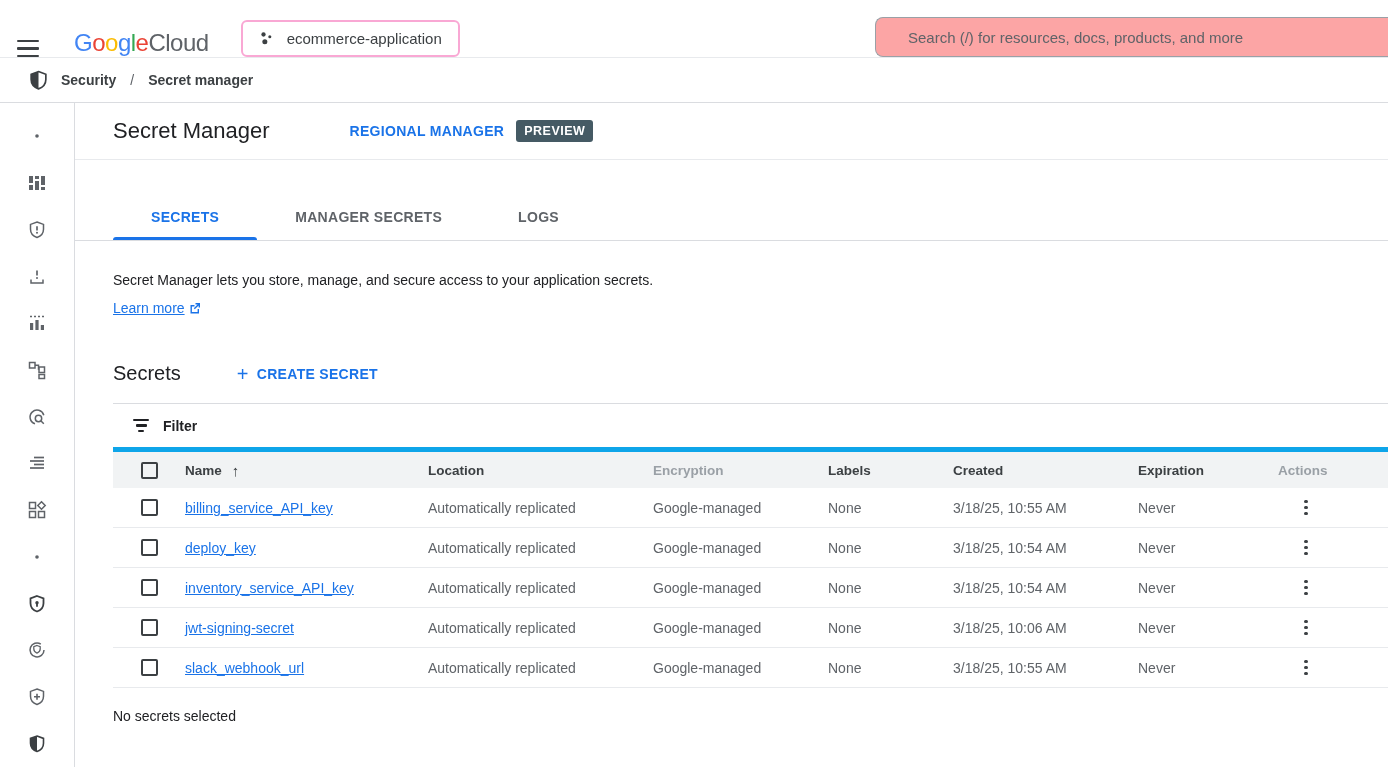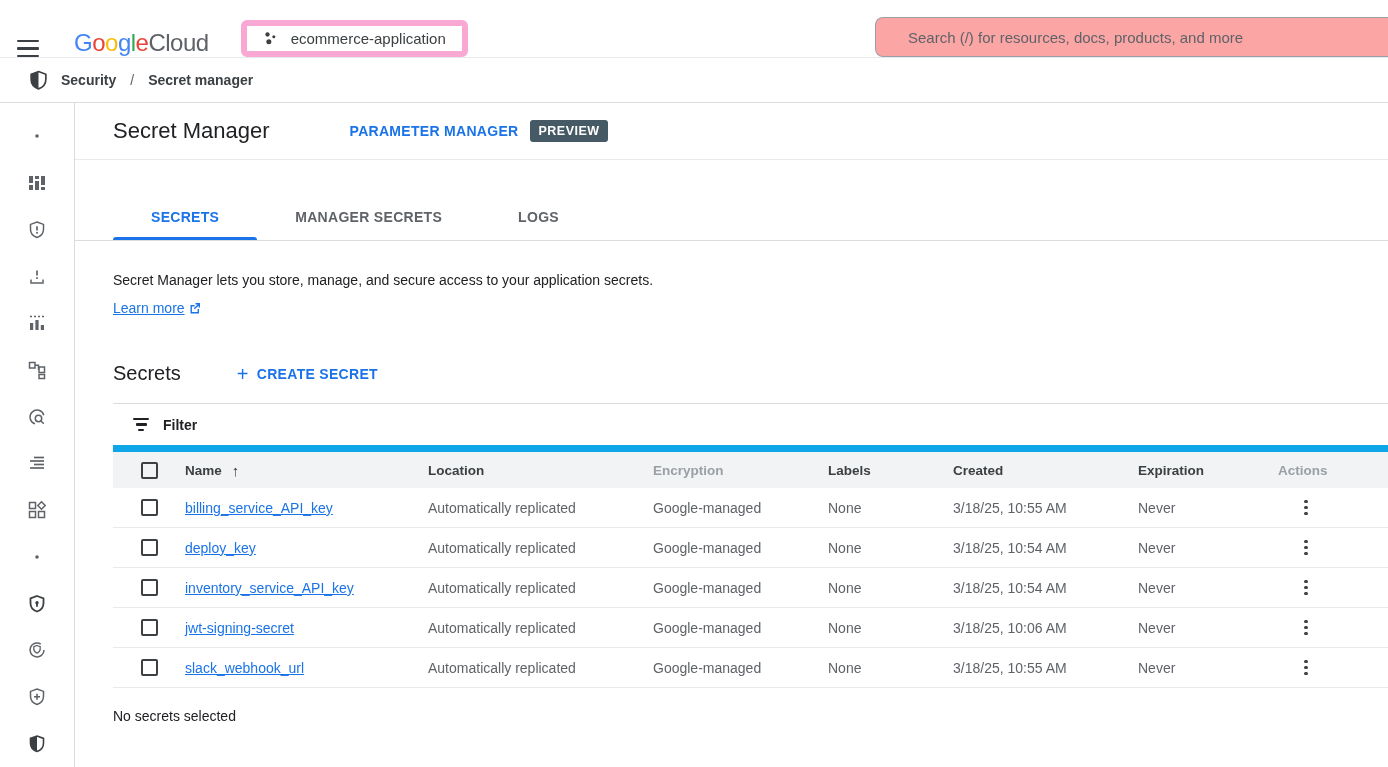--- a/index.html
+++ b/index.html
@@ -12,21 +12,21 @@
   .hamburger i { display:block; width:22px; height:2.5px; background:#3c4043; border-radius:1px; }
   .logo { display:flex; align-items:baseline; margin-left:18px; font-size:24px; letter-spacing:-0.5px; cursor:pointer; }
   .logo .g-letters span:nth-child(1){color:#4285F4}
   .logo .g-letters span:nth-child(2){color:#EA4335}
   .logo .g-letters span:nth-child(3){color:#FBBC04}
   .logo .g-letters span:nth-child(4){color:#4285F4}
   .logo .g-letters span:nth-child(5){color:#34A853}
   .logo .g-letters span:nth-child(6){color:#EA4335}
   .logo .cloud { color:#5f6368; }
   .project-btn { margin-left:32px; height:37px; display:flex; align-items:center; gap:10px;
-    border:6px solid #f9a8d4; border-radius:6px; padding:0 16px; cursor:pointer; font-size:15px; color:#3c4043; }
+    border:2px solid #f9a8d4; border-radius:6px; padding:0 16px; cursor:pointer; font-size:15px; color:#3c4043; }
   .searchbox { margin-left:auto; width:513px; height:40px; background:#fca5a5;
     border:1px solid #9aa0a6; border-radius:8px 0 0 8px; border-right:none; display:flex; align-items:center; padding:0 32px; }
   .searchbox input { border:none; outline:none; background:transparent; width:100%;
     font-size:15px; color:#202124; font-family:"Liberation Sans", sans-serif; }
   .searchbox input::placeholder { color:#5f6368; }
 
   
   .crumbbar { height:45px; display:flex; align-items:center; border-bottom:1px solid #dadce0; padding-left:28px; gap:12px; }
   .crumbbar .sep { color:#5f6368; margin:0 2px; }
   .crumb-link { font-weight:bold; color:#3c4043; cursor:pointer; }
@@ -62,21 +62,21 @@
 
   
   .secrets-row { padding-left:38px; margin-top:44px; display:flex; align-items:center; gap:56px; }
   .secrets-title { font-size:20px; color:#202124; }
   .create-btn { display:flex; align-items:center; gap:8px; color:#1a73e8; font-weight:bold;
     letter-spacing:.3px; cursor:pointer; }
   .create-btn .plus { font-size:20px; font-weight:normal; line-height:1; }
 
   
   .tablewrap { margin-left:38px; margin-top:18px; border-top:1px solid #dadce0; }
-  .filter-row { height:48px; display:flex; align-items:center; gap:14px; padding-left:20px; border-bottom:7px solid #0ea5e9; }
+  .filter-row { height:48px; display:flex; align-items:center; gap:14px; padding-left:20px; border-bottom:5px solid #0ea5e9; }
   .filter-icon { display:flex; flex-direction:column; gap:3px; align-items:center; }
   .filter-icon i { display:block; height:2.5px; background:#202124; border-radius:1px; }
   .filter-icon i:nth-child(1){width:16px} .filter-icon i:nth-child(2){width:11px} .filter-icon i:nth-child(3){width:6px}
   .filter-label { font-weight:bold; color:#202124; }
   .filter-row input { border:none; outline:none; flex:1; font-size:15px; margin-left:6px;
     font-family:"Liberation Sans", sans-serif; color:#202124; }
   .filter-row input::placeholder { color:#80868b; }
 
   .grid-row { display:grid; grid-template-columns:72px 243px 225px 175px 125px 185px 140px 1fr; align-items:center; }
   .thead { background:#f1f3f4; height:36px; font-weight:bold; color:#3c4043; font-size:13.5px; }
@@ -233,21 +233,21 @@
           <path d="M10 2l6.5 2.4v4.8c0 4.2-2.8 7-6.5 8.3-3.7-1.3-6.5-4.1-6.5-8.3V4.4z" fill="none" stroke="#3c4043" stroke-width="1.6"></path>
           <path d="M10 2L3.5 4.4v4.8c0 4.2 2.8 7 6.5 8.3z" fill="#3c4043"></path>
         </svg>
       </div>
   </div>
 
   <div class="main">
 
     <div class="pagehead">
       <span class="page-title">Secret Manager</span>
-      <span class="param-link">PARAMETER MANAGER</span>
+      <span class="param-link">REGIONAL MANAGER</span>
       <span class="preview-badge">PREVIEW</span>
     </div>
 
     <div class="tabs">
       <div class="tab active">SECRETS</div>
       <div class="tab">MANAGER SECRETS</div>
       <div class="tab">LOGS</div>
     </div>
 
     <div class="desc">

